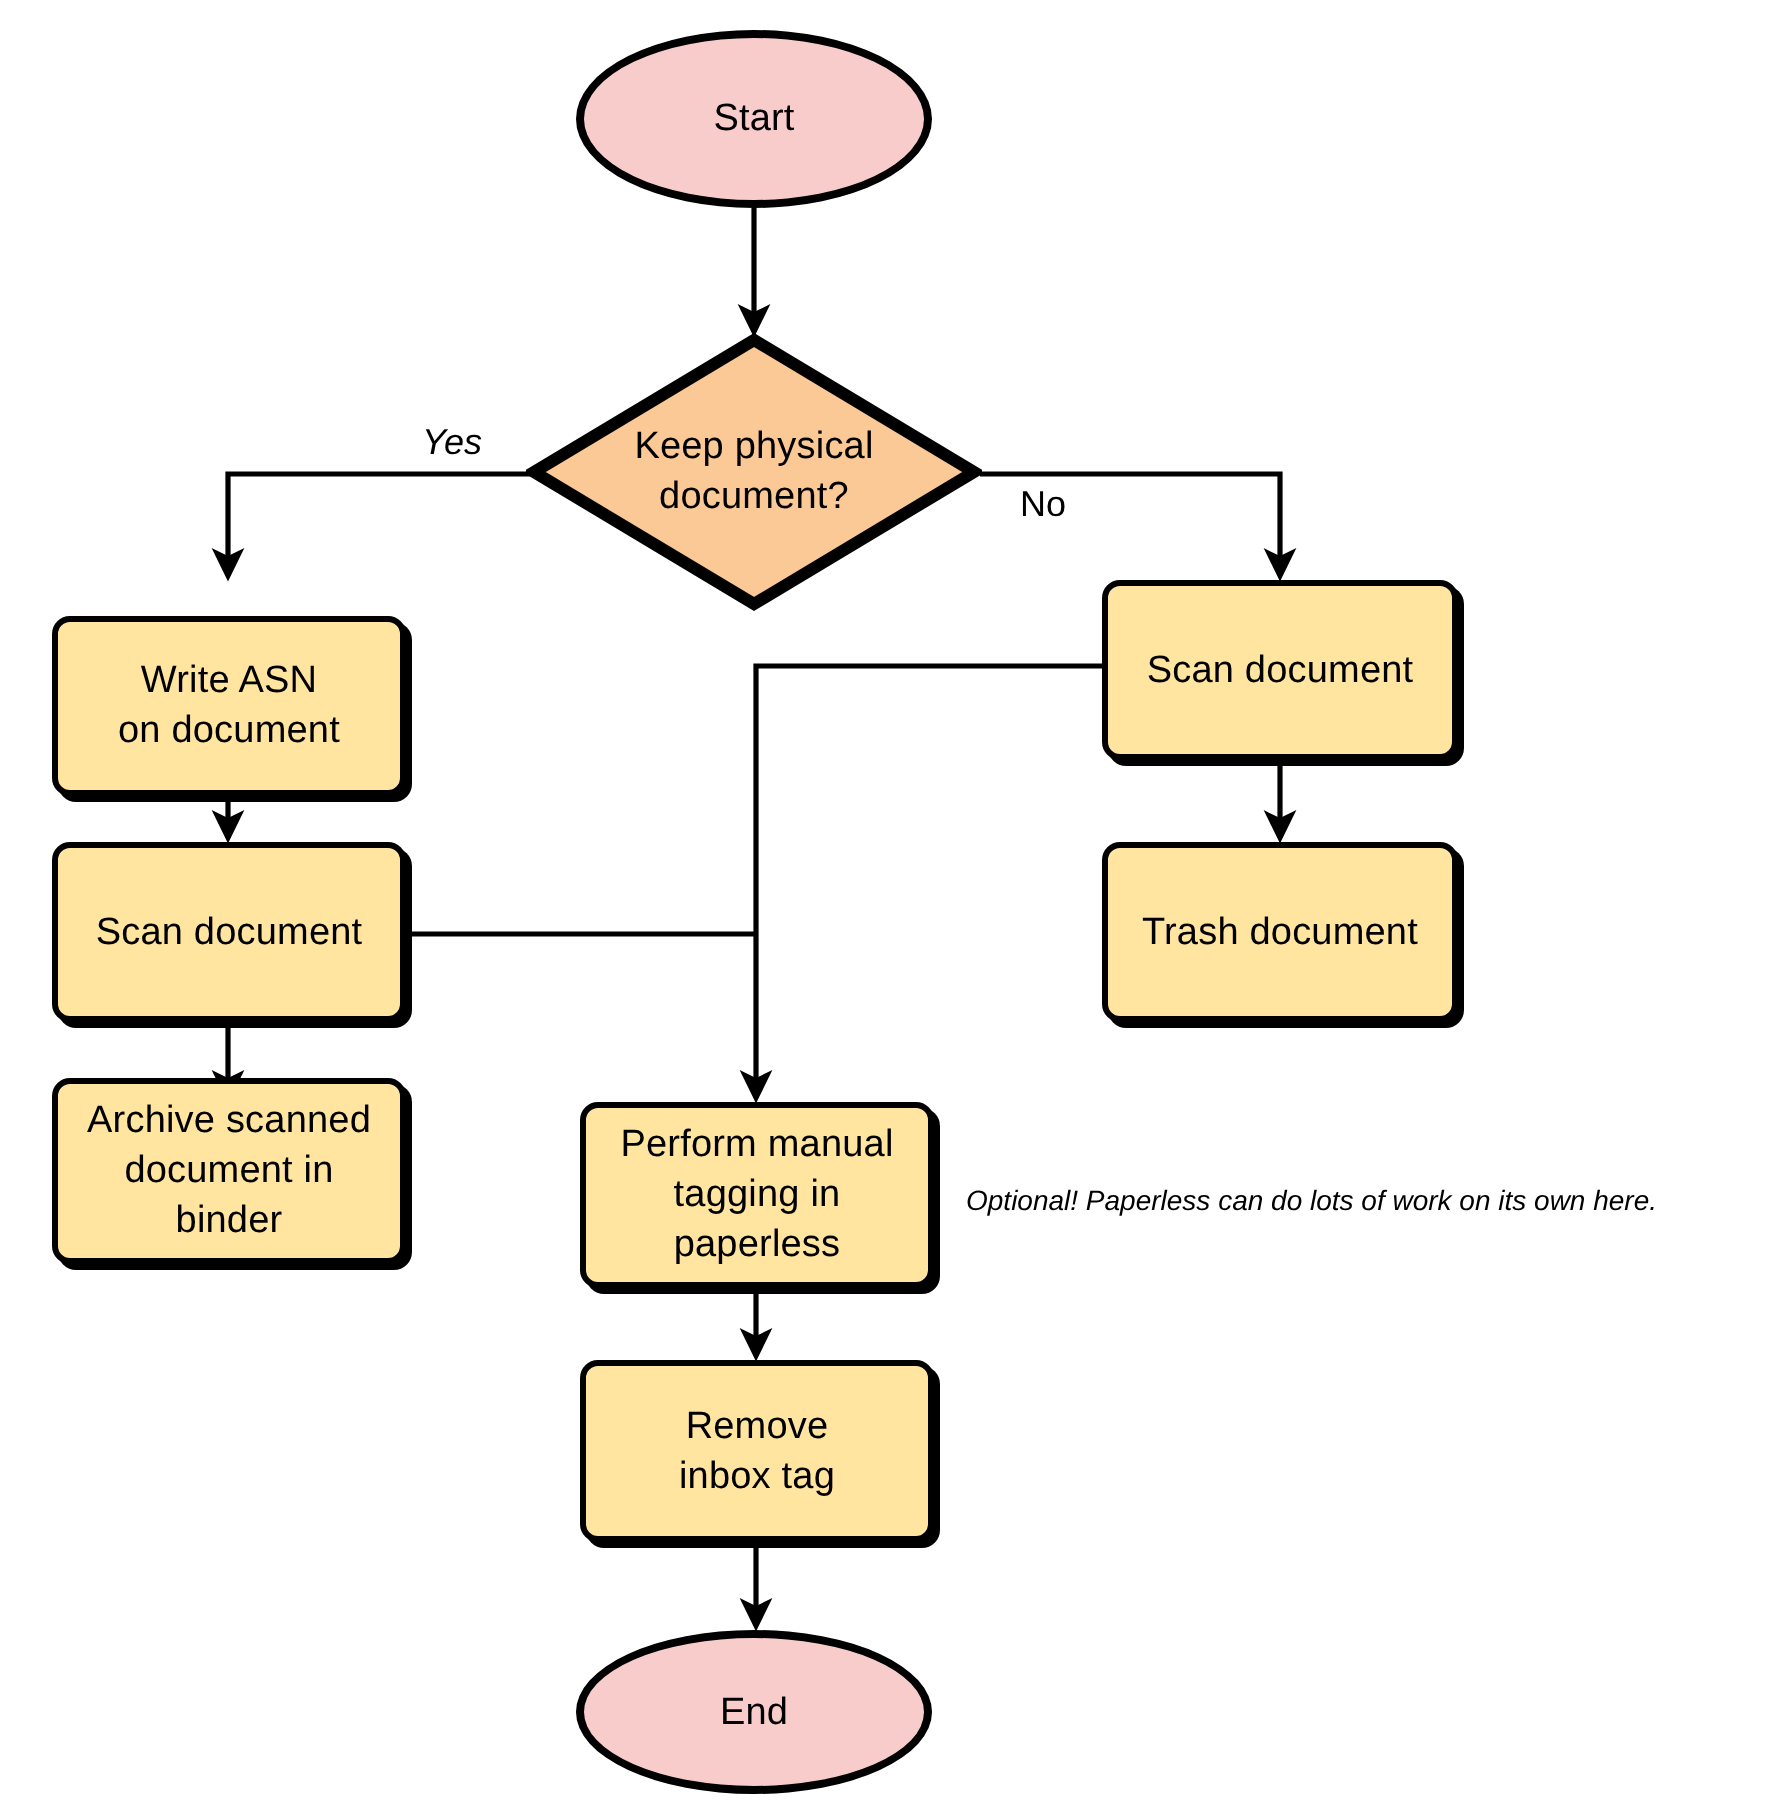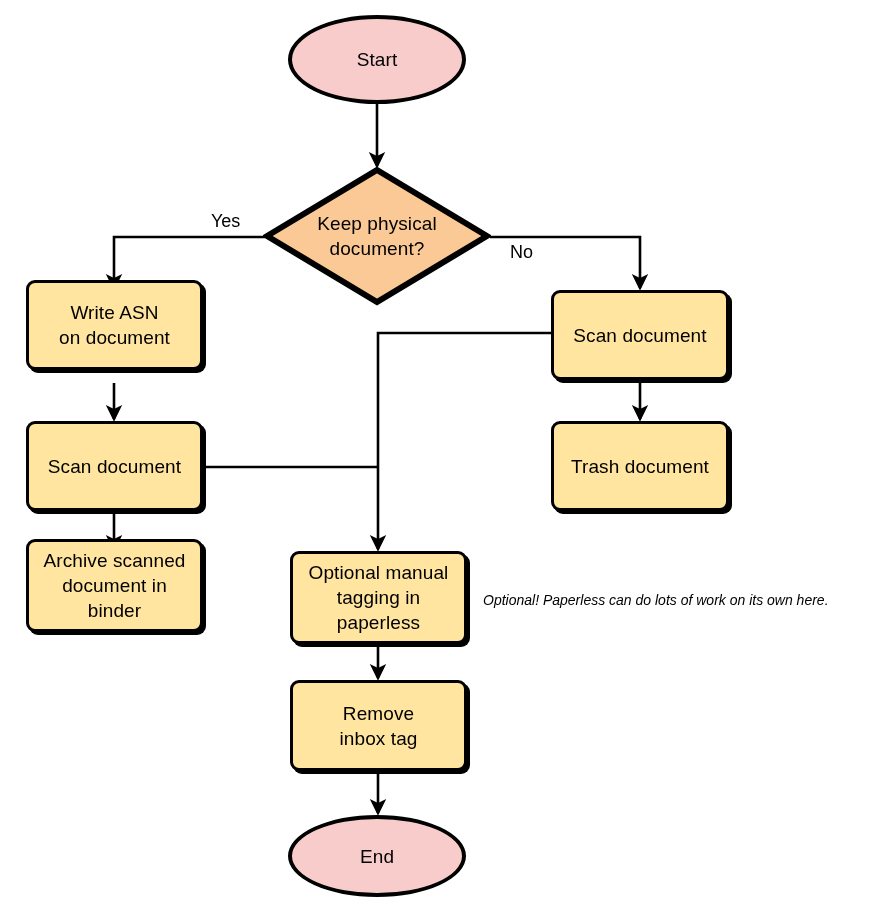--- a/index.html
+++ b/index.html
@@ -124,21 +124,21 @@
   </div>
 
   <div class="node decision" style="left:263px; top:166px; width:228px; height:140px;">
     <svg class="diamond-shape" viewBox="0 0 228 140" preserveAspectRatio="none" xmlns="http://www.w3.org/2000/svg">
       <polygon points="114,4 224,70 114,136 4,70" fill="#fbc996" stroke="#000000" stroke-width="6" stroke-linejoin="miter"></polygon>
     </svg>
     <span class="decision-label">Keep physical
 document?</span>
   </div>
 
-  <div class="node process" style="left:26px; top:280px; width:177px; height:90px;">
+  <div class="node process" style="left:26px; top:308px; width:177px; height:90px;">
     <span>Write ASN
 on document</span>
   </div>
 
   <div class="node process" style="left:26px; top:421px; width:177px; height:90px;">
     <span>Scan document</span>
   </div>
 
   <div class="node process" style="left:26px; top:539px; width:177px; height:93px;">
     <span>Archive scanned
@@ -148,33 +148,33 @@
 
   <div class="node process" style="left:551px; top:290px; width:178px; height:90px;">
     <span>Scan document</span>
   </div>
 
   <div class="node process" style="left:551px; top:421px; width:178px; height:90px;justify-content:center;">
     <span>Trash document</span>
   </div>
 
   <div class="node process" style="left:290px; top:551px; width:177px; height:93px;">
-    <span>Optional manual
+    <span>Perform manual
 tagging in
 paperless</span>
   </div>
 
   <div class="node process" style="left:290px; top:680px; width:177px; height:91px;">
     <span>Remove
 inbox tag</span>
   </div>
 
   <div class="node terminator" style="left:288px; top:815px; width:178px; height:82px;">
     <span>End</span>
   </div>
 
-  <div class="edge-label" style="left:211px; top:211px;">Yes</div>
+  <div class="edge-label" style="left:211px; top:211px;font-style:italic;">Yes</div>
 
   <div class="edge-label" style="left:510px; top:211px;margin-top:31px;">No</div>
 
   <div class="note" style="left:483px; top:588px; width:400px;">Optional! Paperless can do lots of work on its own here.</div>
 
 </div>
 
 </body></html>

